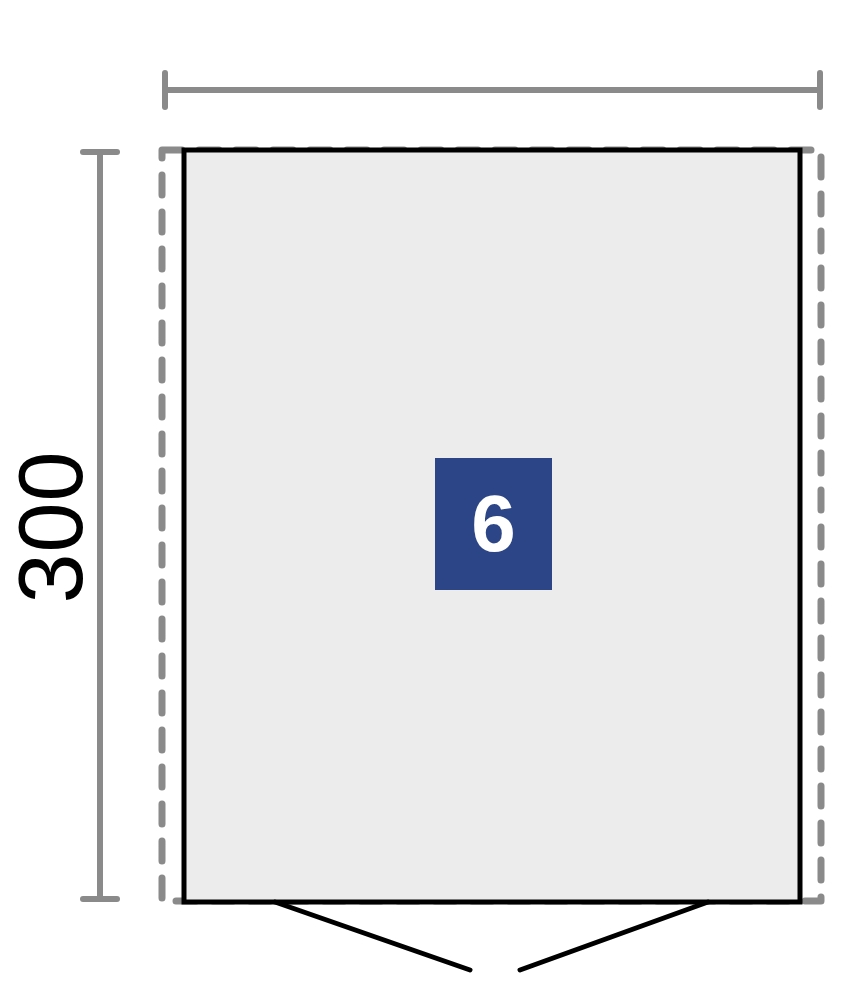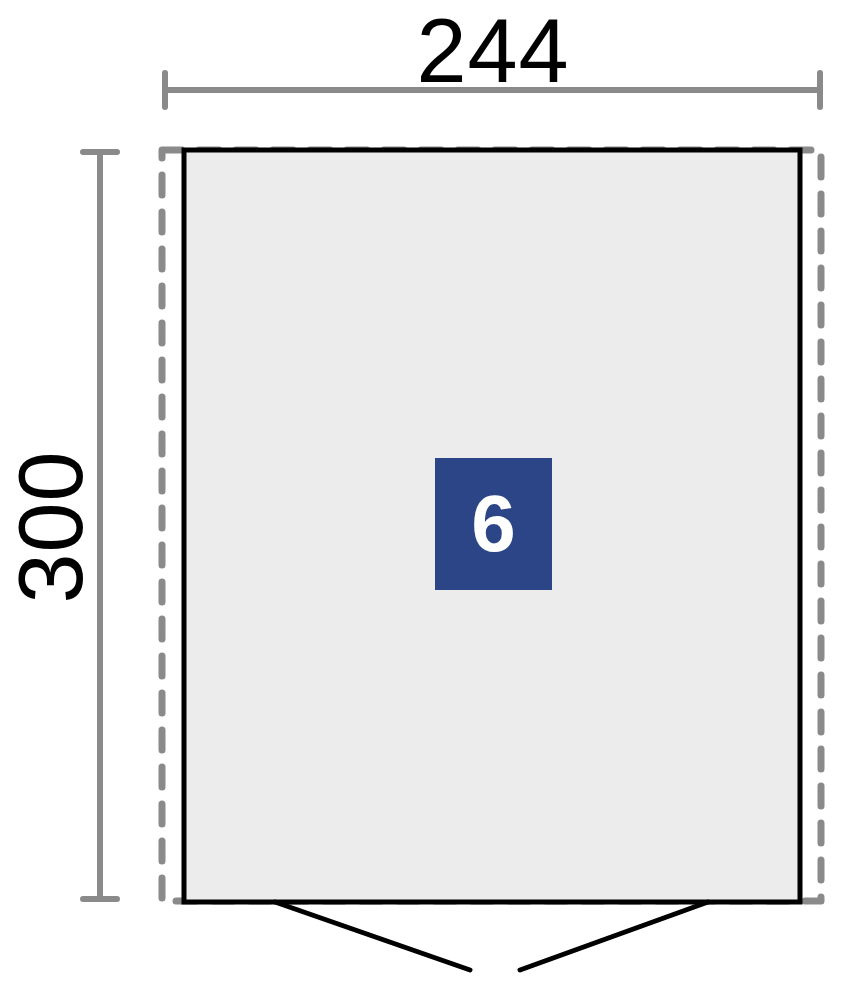--- a/index.html
+++ b/index.html
@@ -81,21 +81,20 @@
     font-size:80px;
     font-weight:bold;
     line-height:1;
   }
 </style>
 </head>
 <body>
 
 <div class="canvas">
 
-  <div class="dim-label dim-label-top">244</div>
 
   <div class="dim-label dim-label-left">300</div>
 
   <svg width="860" height="1000" viewBox="0 0 860 1000">
 
     <line class="dim-line" x1="165" y1="90" x2="820" y2="90"></line>
     <line class="dim-line" x1="165" y1="73" x2="165" y2="107"></line>
     <line class="dim-line" x1="820" y1="73" x2="820" y2="107"></line>
 
     <line class="dim-line" x1="100" y1="152" x2="100" y2="899"></line>

